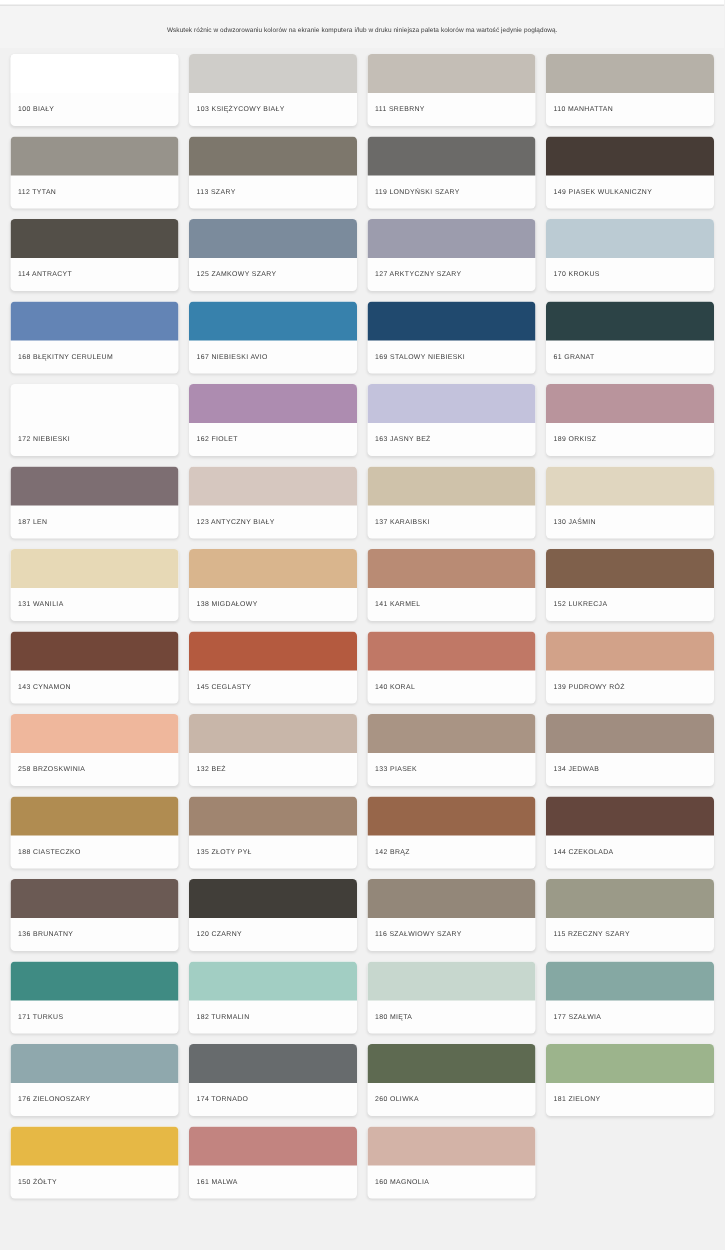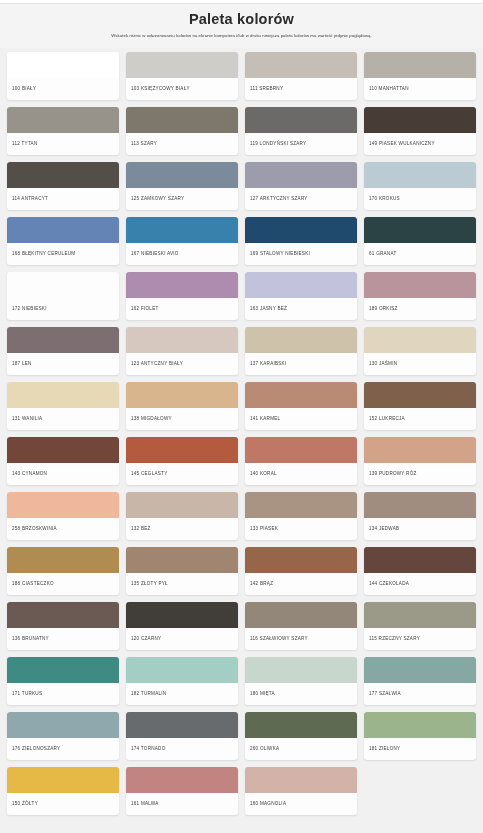--- a/index.html
+++ b/index.html
@@ -75,21 +75,20 @@
   .empty-cell { visibility: hidden; }
 </style>
 </head>
 <body>
 
 <div id="page">
 
   <div class="topbar"></div>
 
   <div class="header">
-    <h1 class="page-title">Paleta kolorów</h1>
     <p class="page-subtitle">Wskutek różnic w odwzorowaniu kolorów na ekranie komputera i/lub w druku niniejsza paleta kolorów ma wartość jedynie poglądową.</p>
   </div>
 
   <div class="grid" id="swatch-grid">
       <div class="swatch-card">
         <div class="swatch-color" style="background: rgb(255, 255, 255);"></div>
         <div class="swatch-label">100 BIAŁY</div>
       </div>
       <div class="swatch-card">
         <div class="swatch-color" style="background: rgb(207, 205, 201);"></div>

